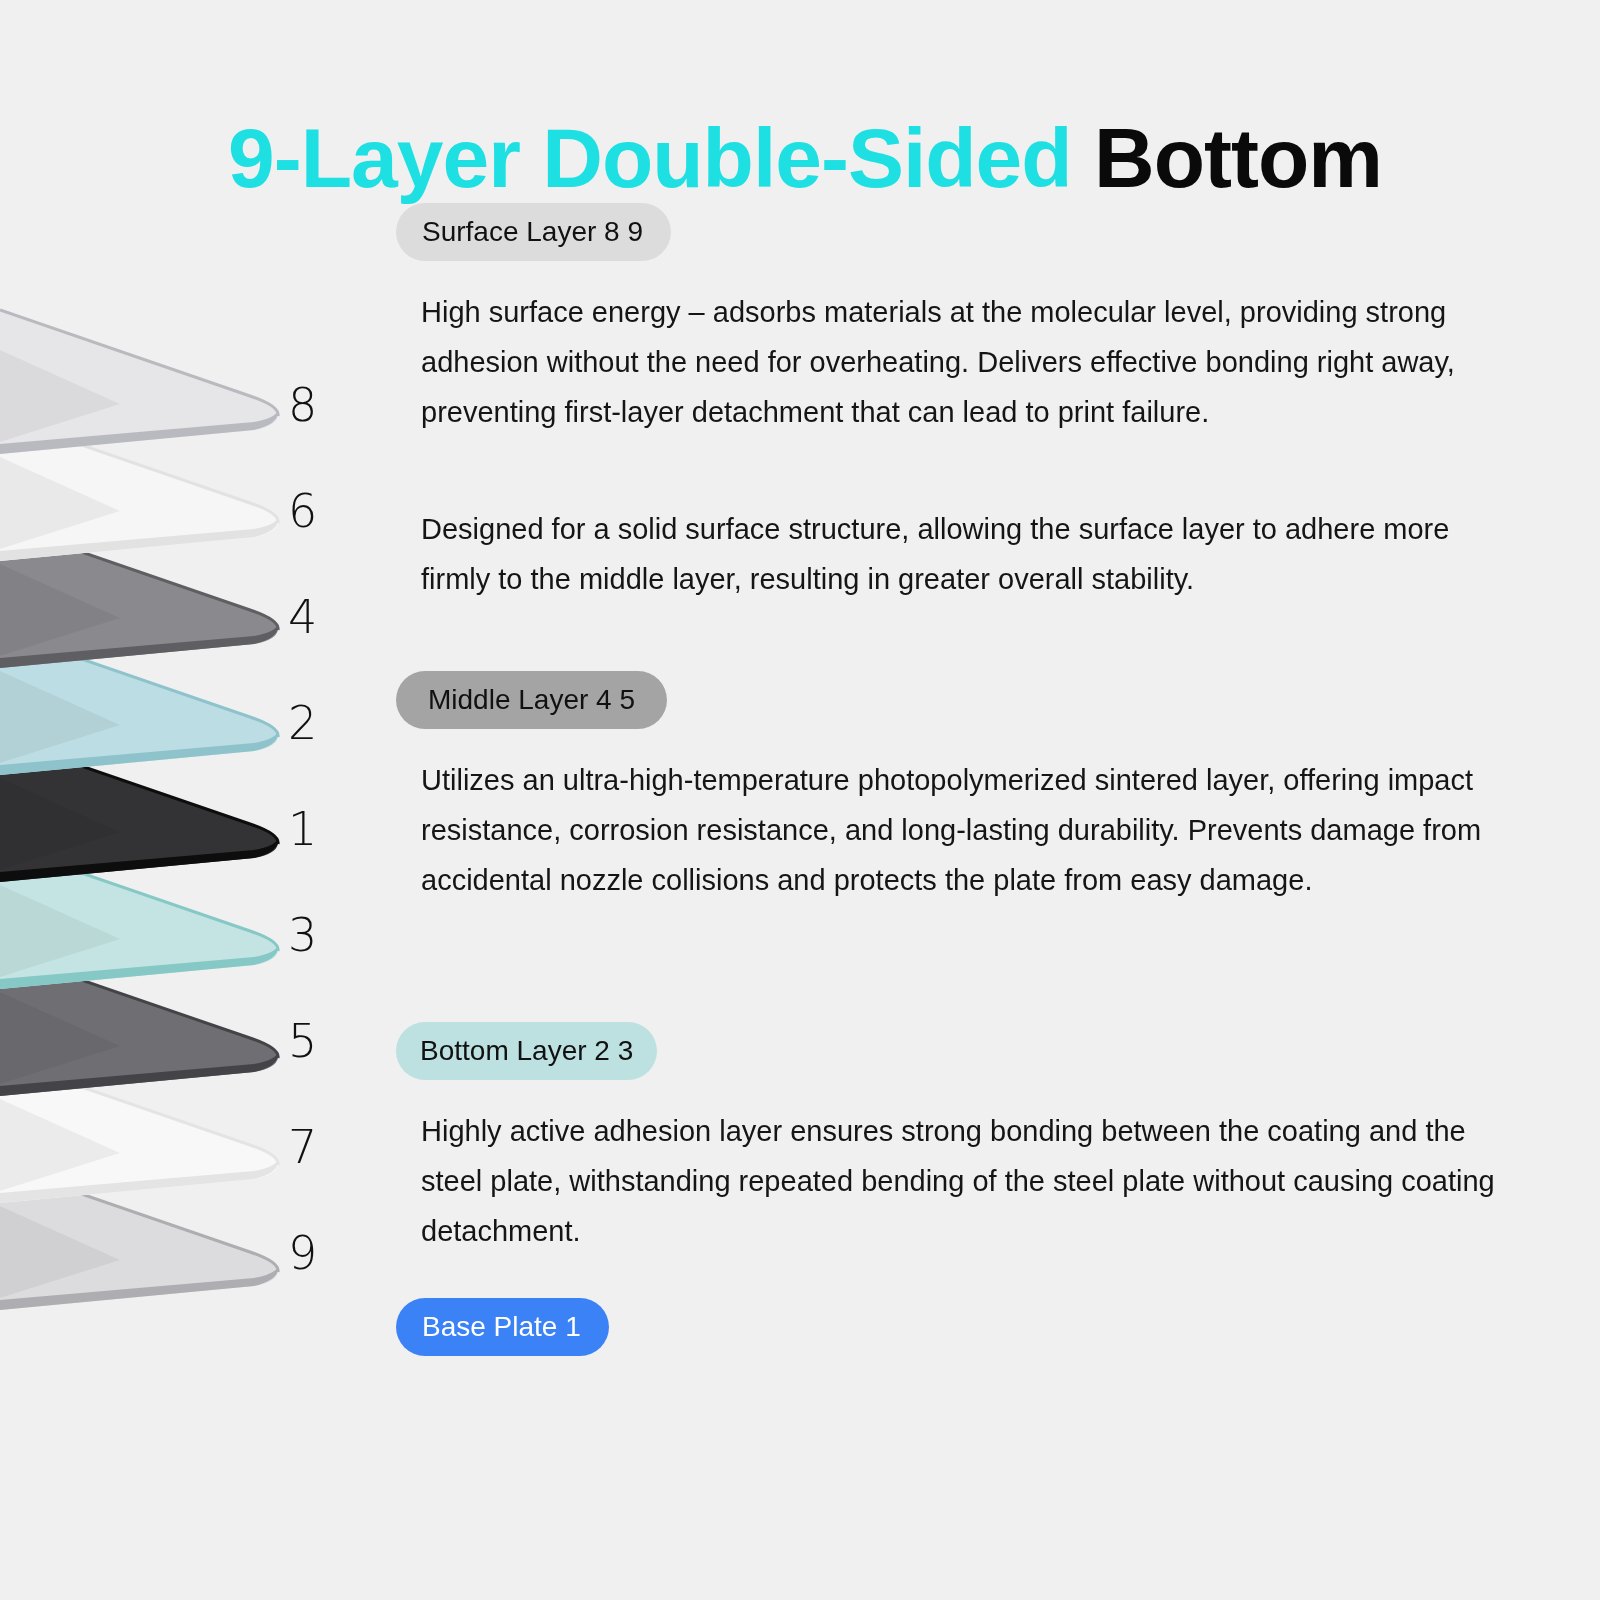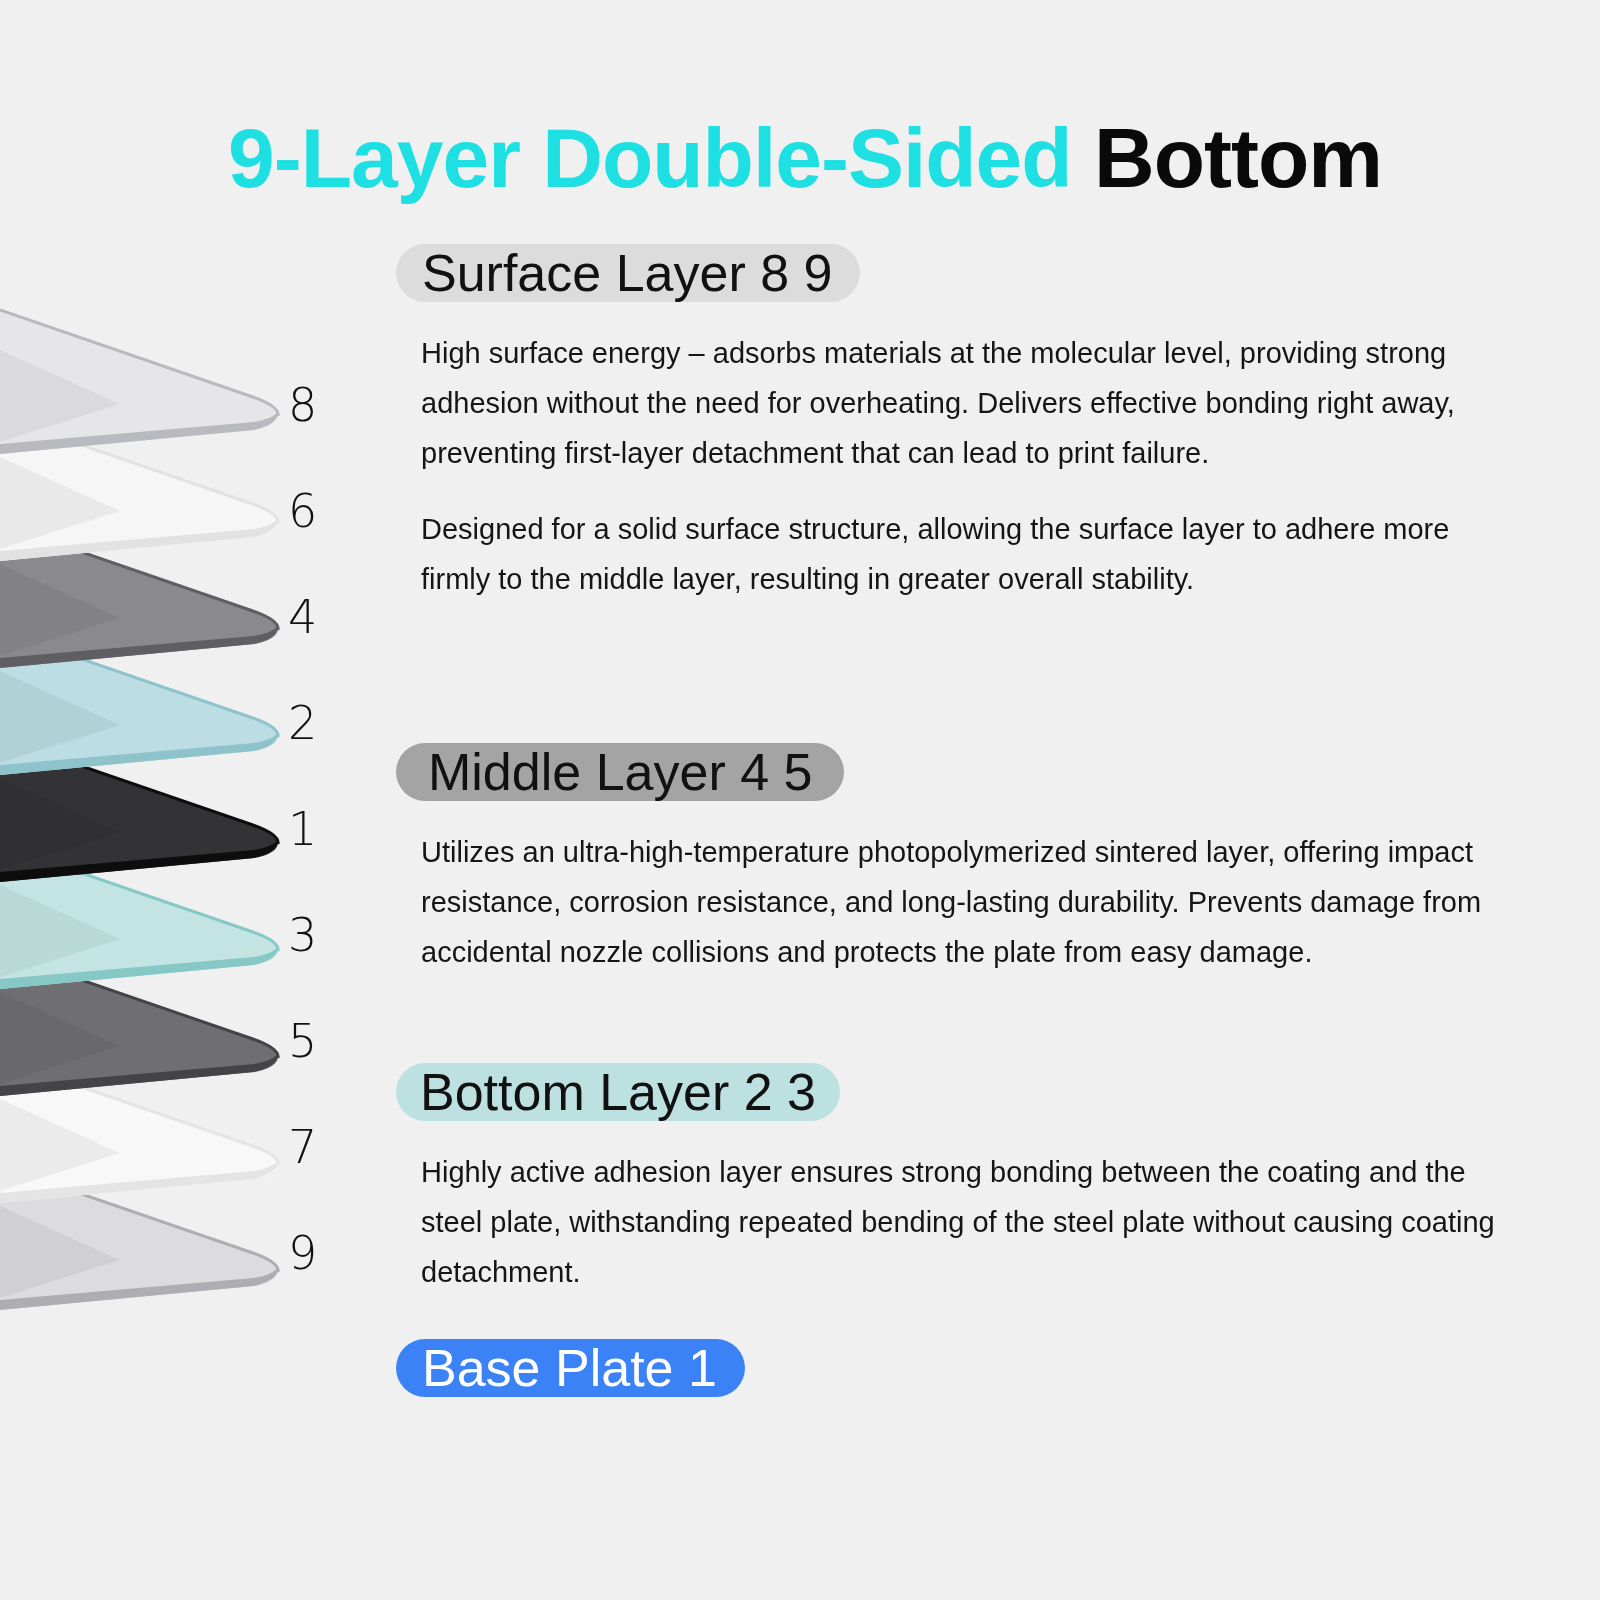--- a/index.html
+++ b/index.html
@@ -30,24 +30,23 @@
       font-size: 46px; line-height: 50px; color: #111;
       font-family: "DejaVu Sans", sans-serif; font-weight: 300;
     }
 
     .section { position: absolute; left: 396px; width: 1120px; }
     .pill {
       display: inline-block;
       height: 58px; line-height: 58px;
       border-radius: 29px;
       padding: 0 28px 0 26px;
-      font-size: 52px;
+      font-size: 28px;
       color: #111;
       white-space: nowrap;
-      margin-top: 41px;
     }
     .pill.surface { background: #dcdcdc; }
     .pill.base { background: #ffffff; padding-left: 30px; }
     .pill.middle { background: #a4a4a4; padding-left: 32px; padding-right: 32px; }
     .pill.bottom { background: #bde0e0; padding-left: 24px; padding-right: 24px; }
     .pill.plate { background: #3b82f6; color: #ffffff; }
     .desc {
       margin: 26px 0 0 25px;
       font-size: 29px; line-height: 50px;
       color: #151515;
@@ -117,21 +116,21 @@
 
 <div class="section" style="top:203px">
   <div class="pill surface">Surface Layer 8 9</div>
   <div class="desc">High surface energy – adsorbs materials at the molecular level, providing strong adhesion without the need for overheating. Delivers effective bonding right away, preventing first-layer detachment that can lead to print failure.</div>
 </div>
 
 <div class="section" style="top:478px">
   <div class="desc">Designed for a solid surface structure, allowing the surface layer to adhere more firmly to the middle layer, resulting in greater overall stability.</div>
 </div>
 
-<div class="section" style="top:702px">
+<div class="section" style="top:671px">
   <div class="pill middle">Middle Layer 4 5</div>
   <div class="desc">Utilizes an ultra-high-temperature photopolymerized sintered layer, offering impact resistance, corrosion resistance, and long-lasting durability. Prevents damage from accidental nozzle collisions and protects the plate from easy damage.</div>
 </div>
 
 <div class="section" style="top:1022px">
   <div class="pill bottom">Bottom Layer 2 3</div>
   <div class="desc">Highly active adhesion layer ensures strong bonding between the coating and the steel plate, withstanding repeated bending of the steel plate without causing coating detachment.</div>
 </div>
 
 <div class="section" style="top:1298px">

